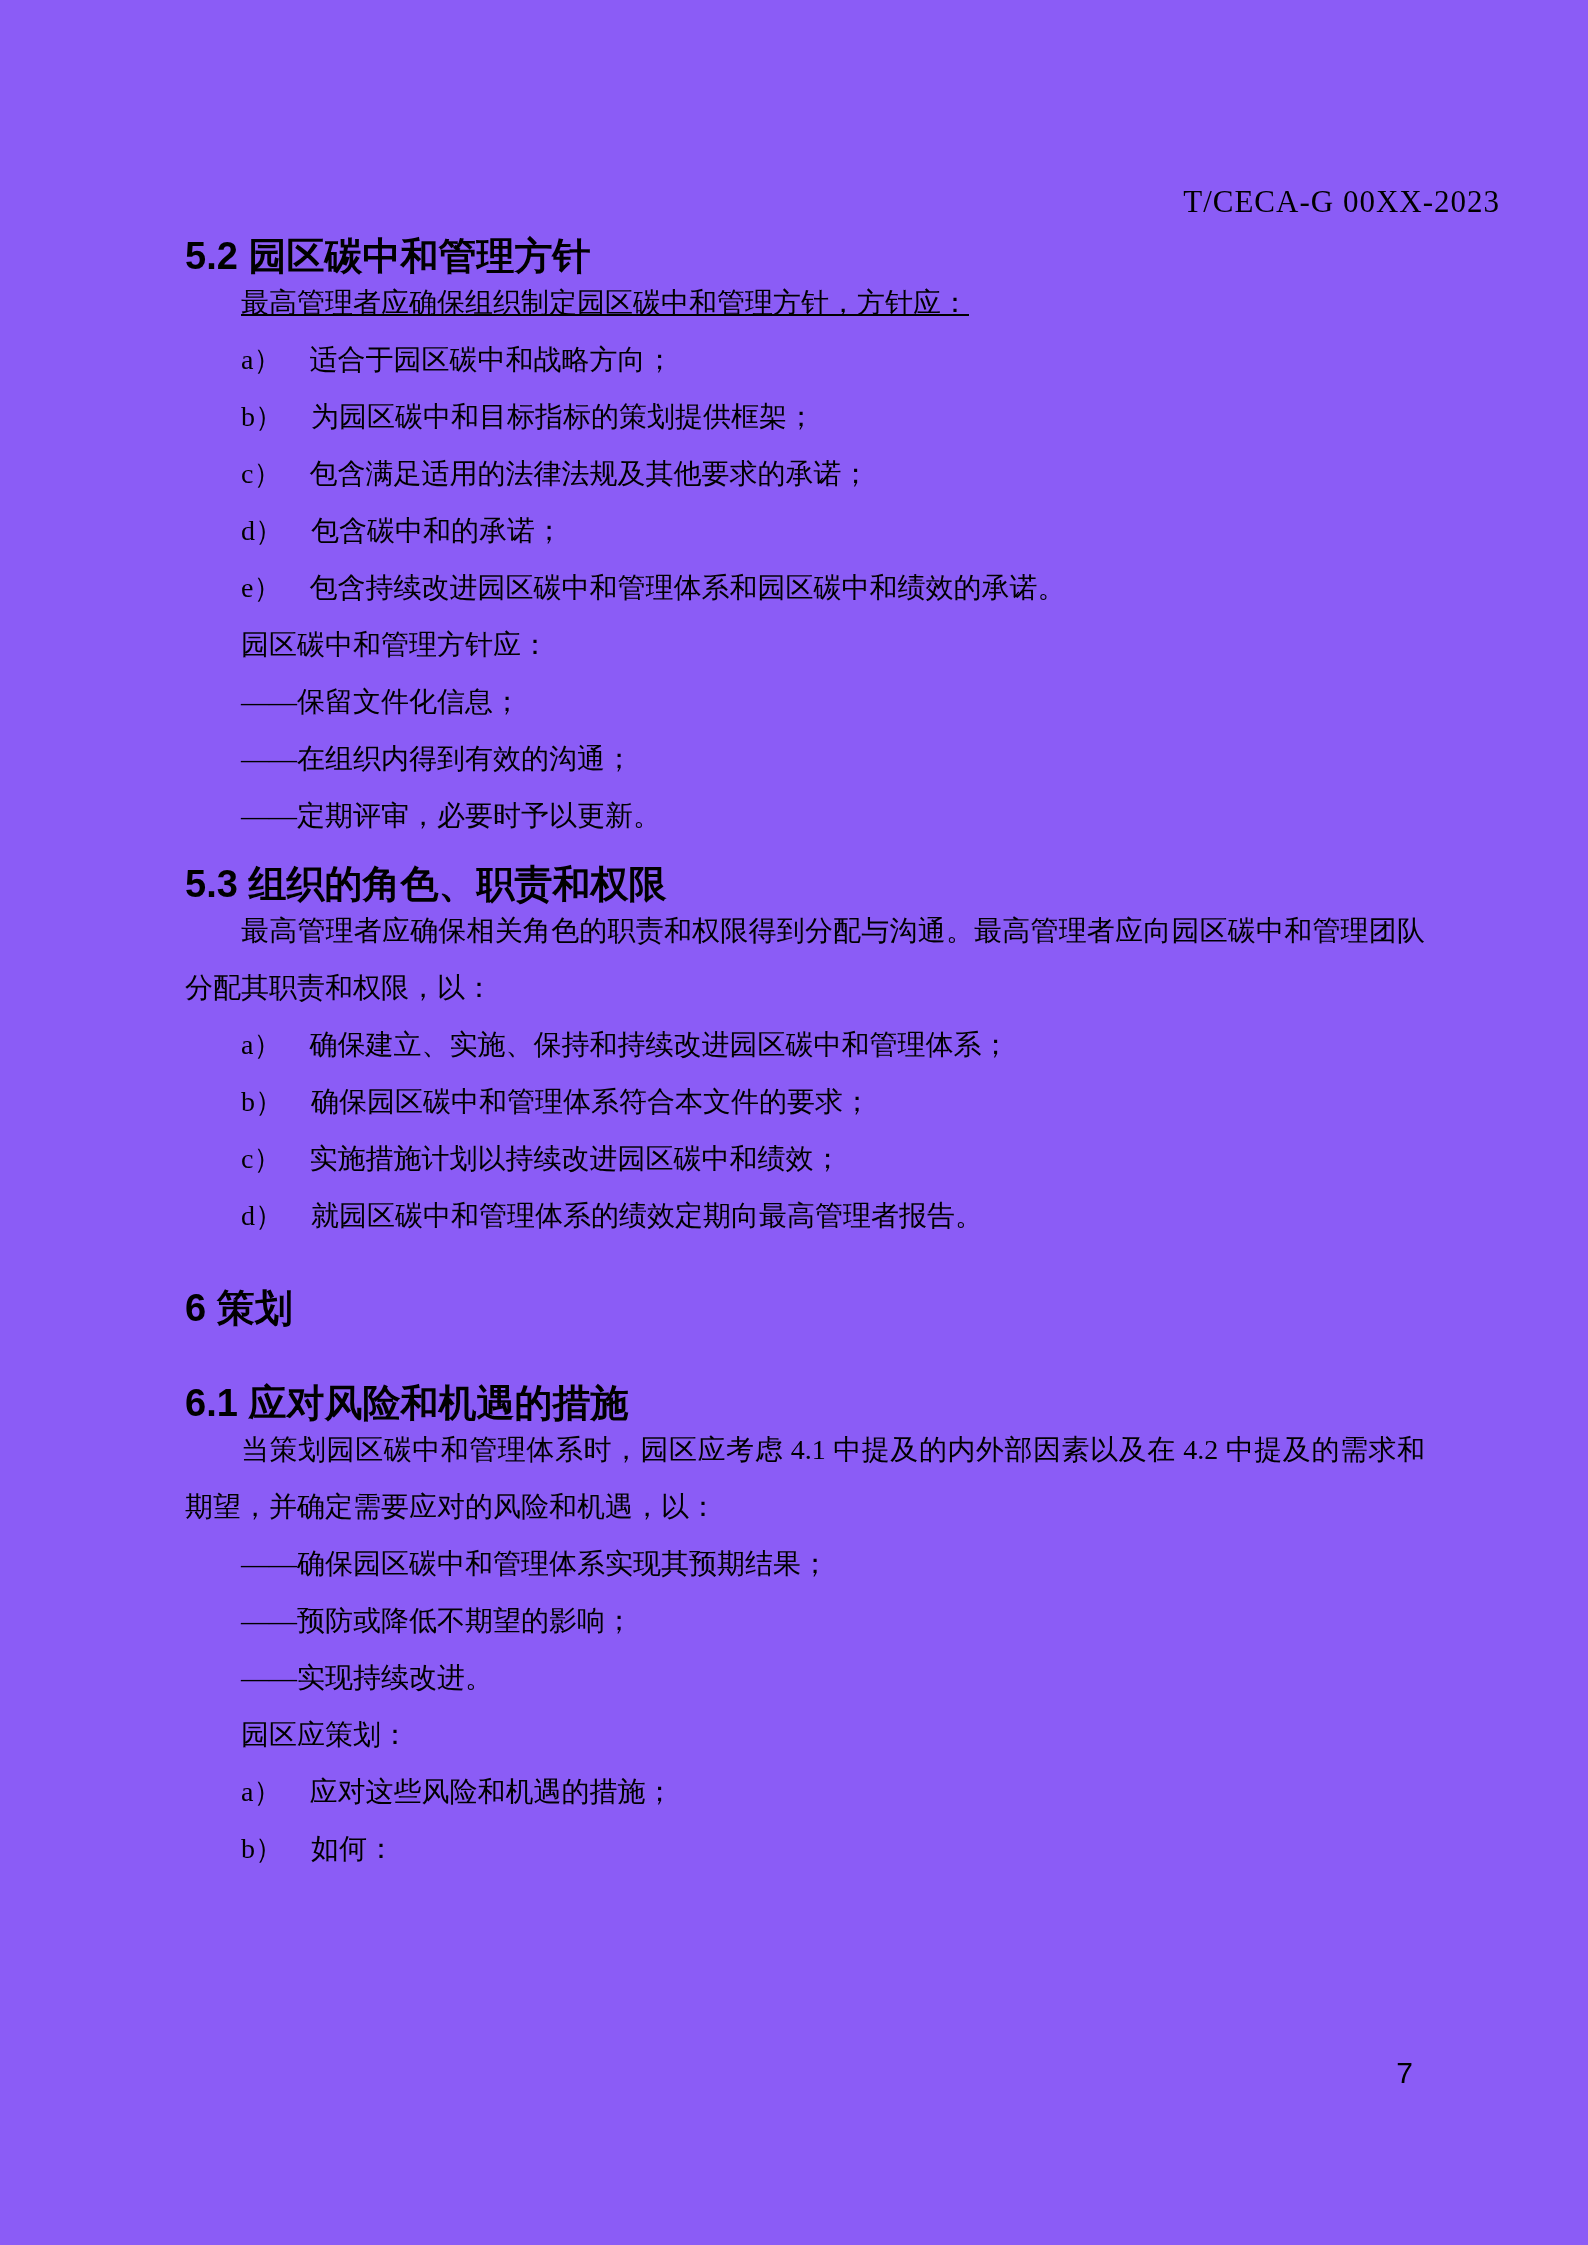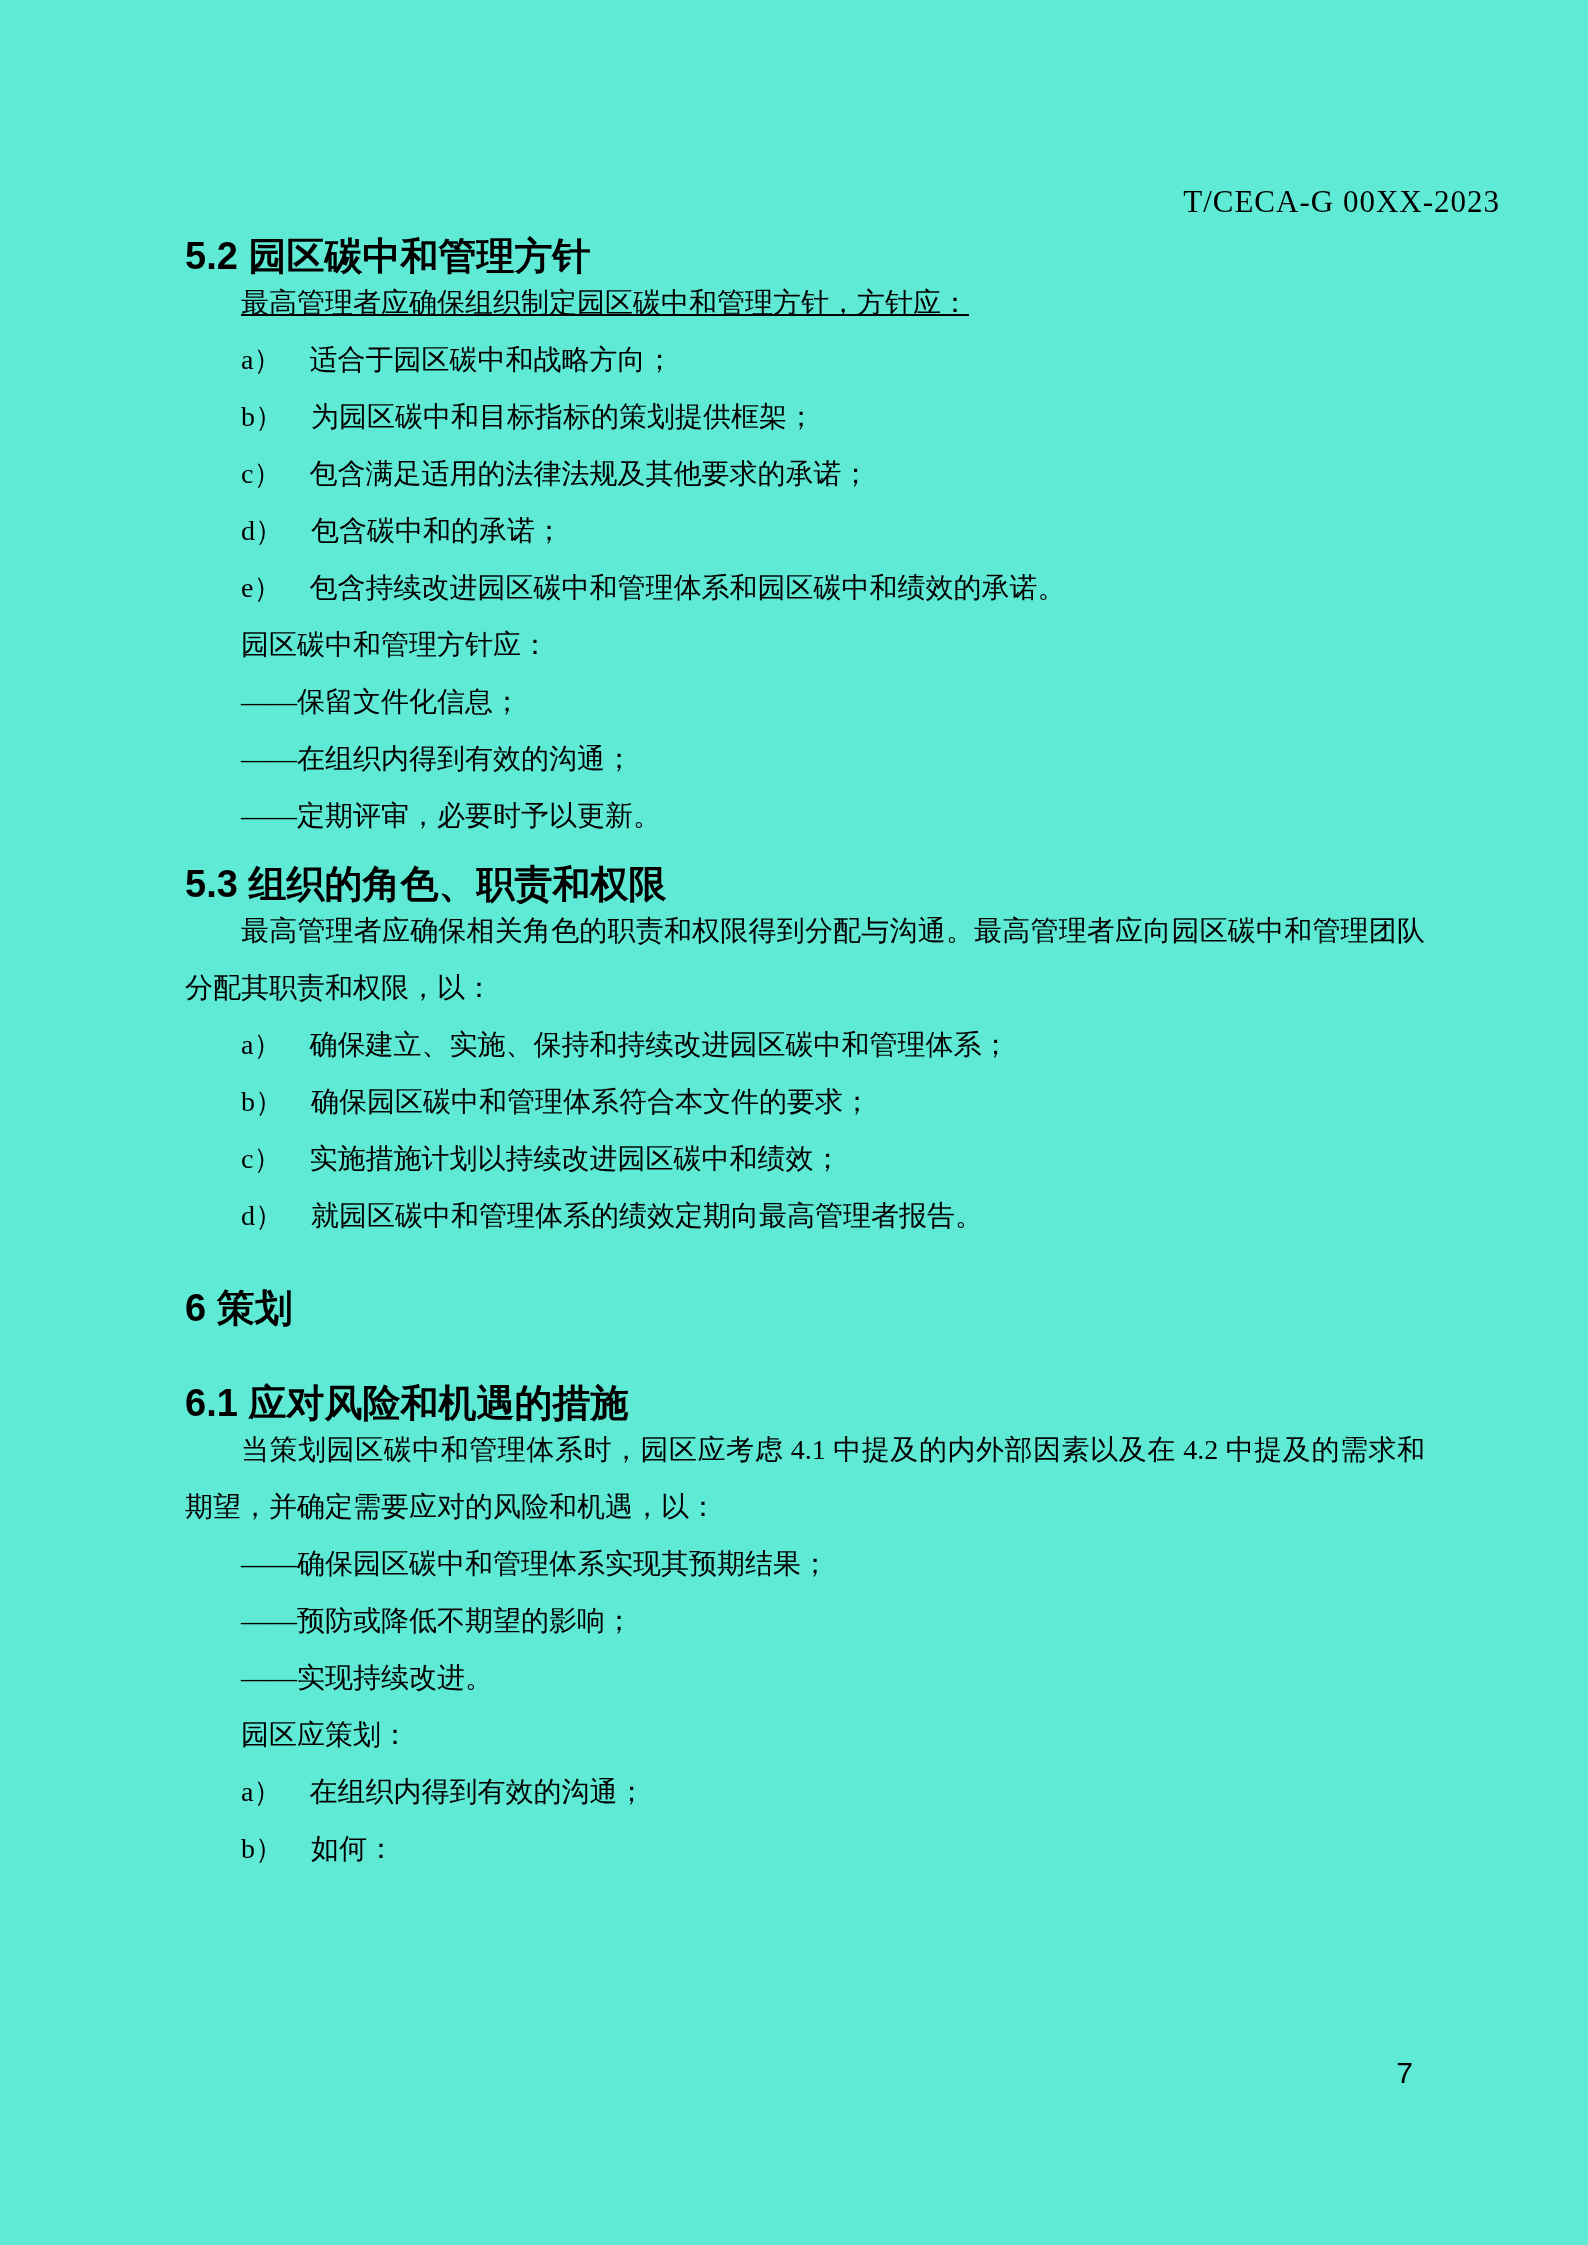--- a/index.html
+++ b/index.html
@@ -5,21 +5,21 @@
   html, body {
     margin: 0;
     padding: 0;
     background: #e8e8e8;
   }
   .page {
     position: relative;
     width: 1588px;
     height: 2245px;
     margin: 0 auto;
-    background: #5eead4;
+    background: #8b5cf6;
     color: #000000;
     overflow: hidden;
   }
   
   .doc-header {
     position: absolute;
     top: 186px;
     right: 88px;
     font-family: "Liberation Serif", "DejaVu Serif", serif;
     font-size: 31px;
@@ -108,20 +108,20 @@
     <h2 class="heading mt-h61">6.1 应对风险和机遇的措施</h2>
 
     <p class="indent mt-p61">当策划园区碳中和管理体系时，园区应考虑 4.1 中提及的内外部因素以及在 4.2 中提及的需求和期望，并确定需要应对的风险和机遇，以：</p>
 
     <p class="dash">——确保园区碳中和管理体系实现其预期结果；</p>
     <p class="dash">——预防或降低不期望的影响；</p>
     <p class="dash">——实现持续改进。</p>
 
     <p class="indent">园区应策划：</p>
 
-    <p class="li">a）　在组织内得到有效的沟通；</p>
+    <p class="li">a）　应对这些风险和机遇的措施；</p>
     <p class="li">b）　如何：</p>
 
   </div>
 
   <div class="page-number">7</div>
 
 </div>
 
 </body></html>

